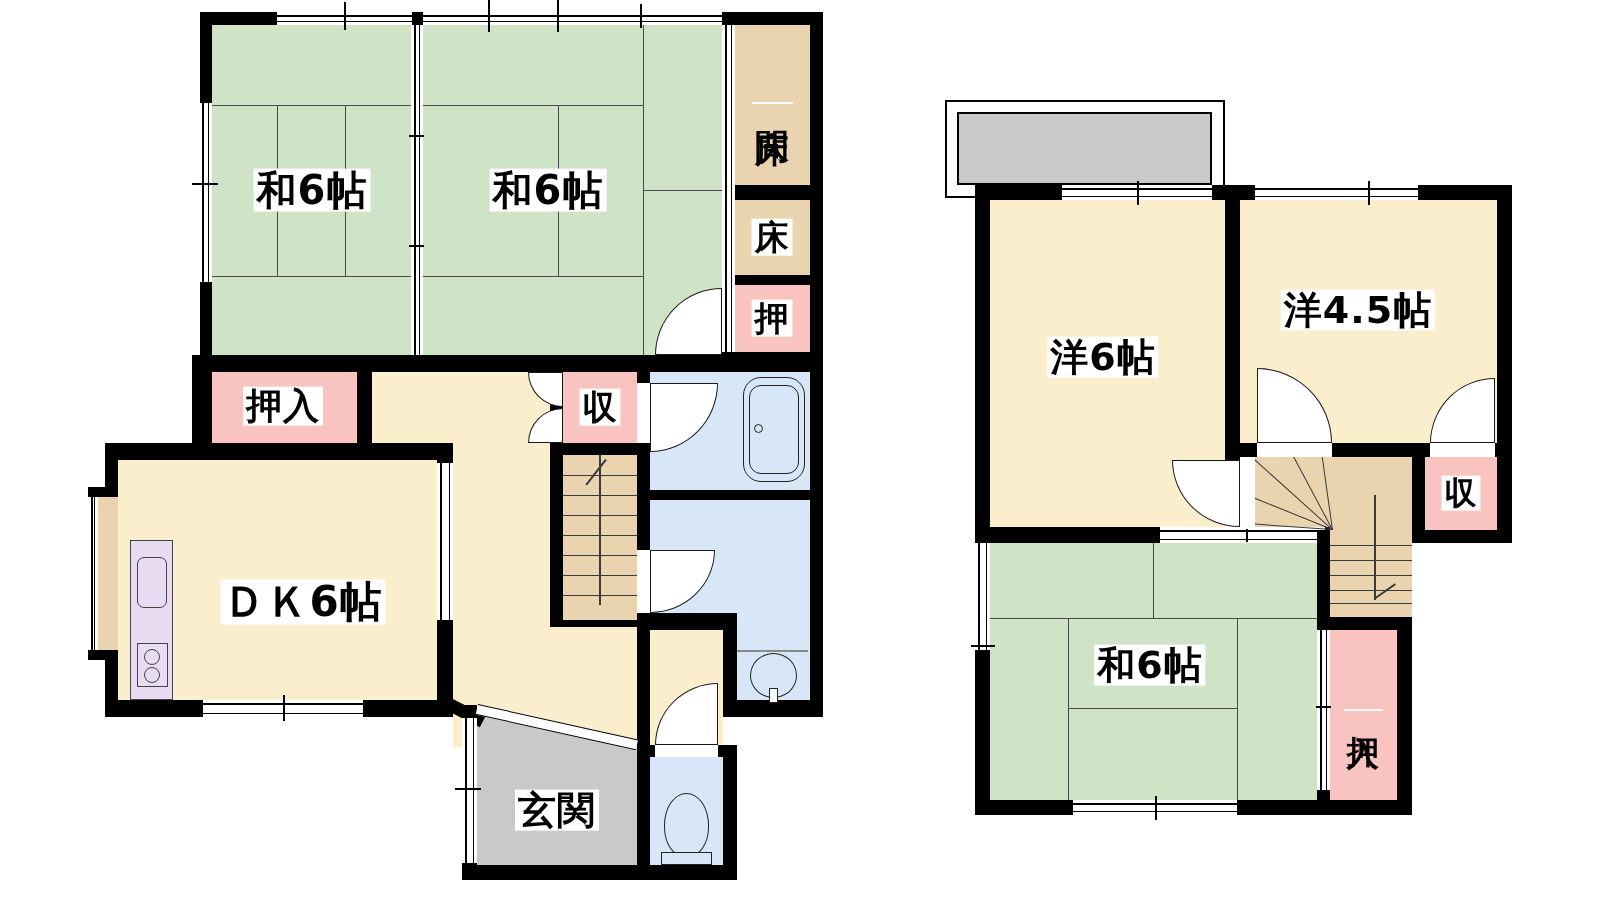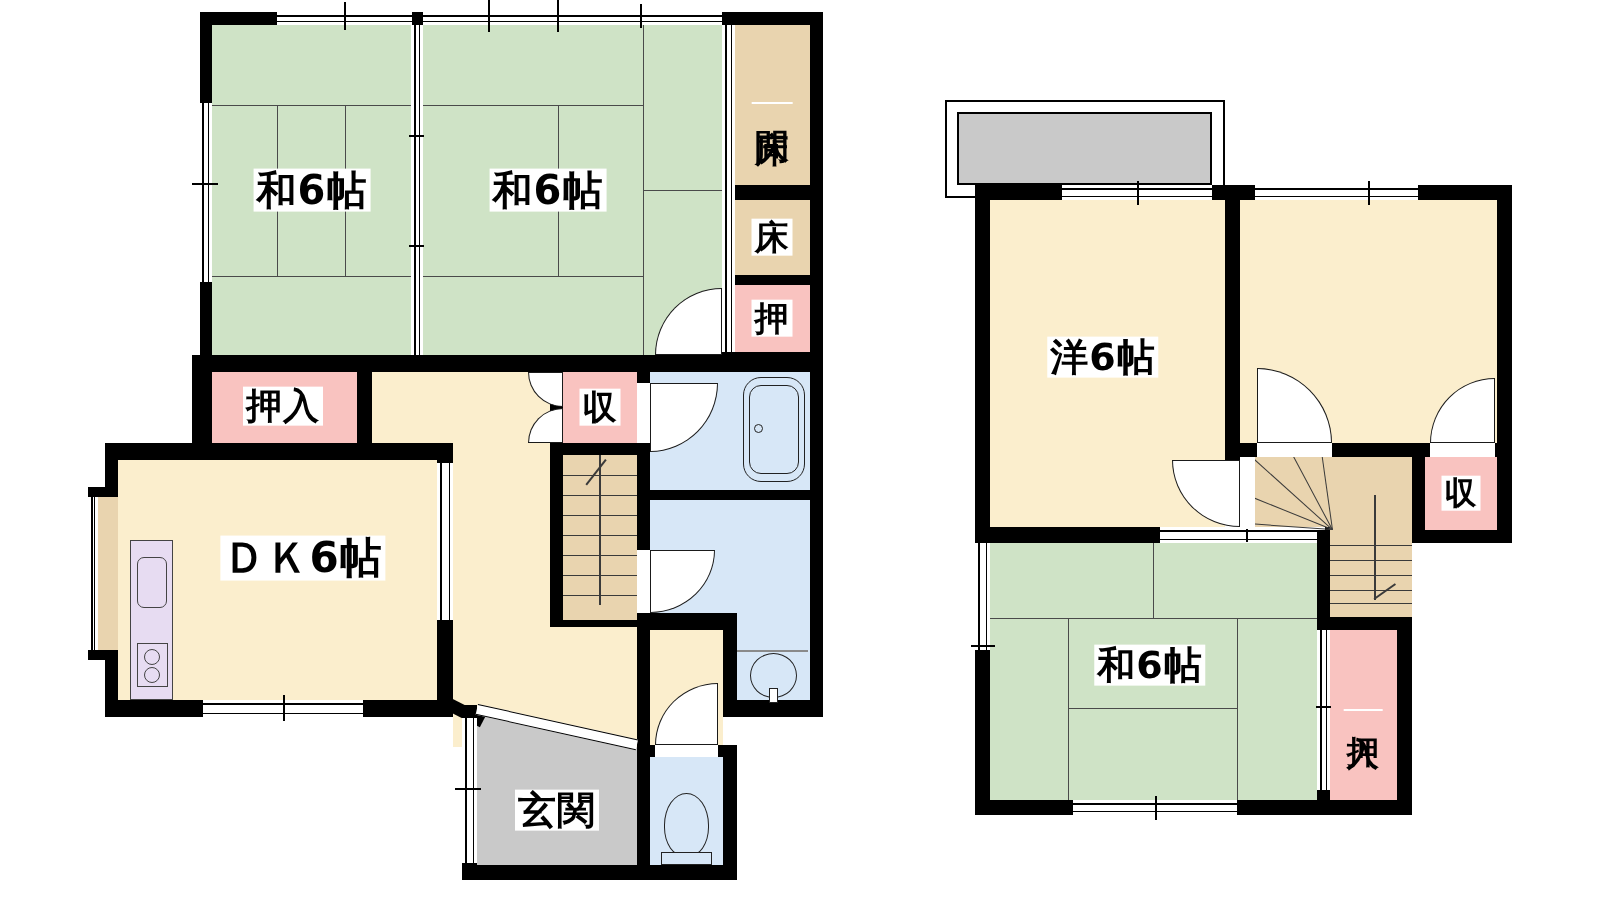--- a/index.html
+++ b/index.html
@@ -251,20 +251,21 @@
   <div class="tick" style="left:1246px;top:529px;width:1.6px;height:13px;"></div>
   <div class="tick" style="left:1316px;top:706px;width:15px;height:1.6px;"></div>
 
   <div class="lbl" style="left:312px;top:190px;font-size:40px;">和6帖</div>
   <div class="lbl" style="left:548px;top:190px;font-size:40px;">和6帖</div>
   <div class="lbl v" style="left:772px;top:103px;font-size:34px;">床間</div>
   <div class="lbl" style="left:772px;top:237px;font-size:34px;">床</div>
   <div class="lbl" style="left:772px;top:318px;font-size:34px;">押</div>
   <div class="lbl" style="left:283px;top:406px;font-size:36px;">押入</div>
   <div class="lbl" style="left:600px;top:407px;font-size:34px;">収</div>
-  <div class="lbl" style="left:303px;top:558px;font-size:42px;">ＤＫ6帖</div>
+  <div class="lbl" style="left:303px;top:602px;font-size:42px;">ＤＫ6帖</div>
   <div class="lbl" style="left:557px;top:810px;font-size:38px;">玄関</div>
   <div class="lbl" style="left:1103px;top:357px;font-size:38px;">洋6帖</div>
+  <div class="lbl" style="left:1358px;top:310px;font-size:38px;">洋4.5帖</div>
   <div class="lbl" style="left:1150px;top:665px;font-size:38px;">和6帖</div>
   <div class="lbl v" style="left:1363px;top:710px;font-size:32px;">押入</div>
   <div class="lbl" style="left:1461px;top:493px;font-size:32px;">収</div>
 
 </div>
 
 </body></html>

